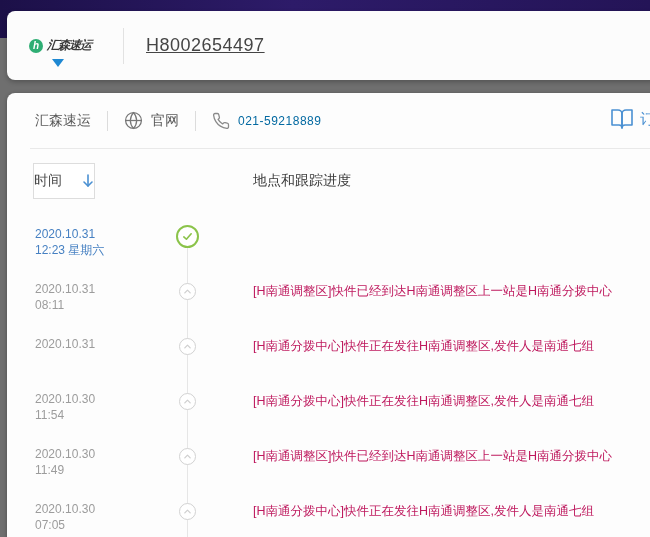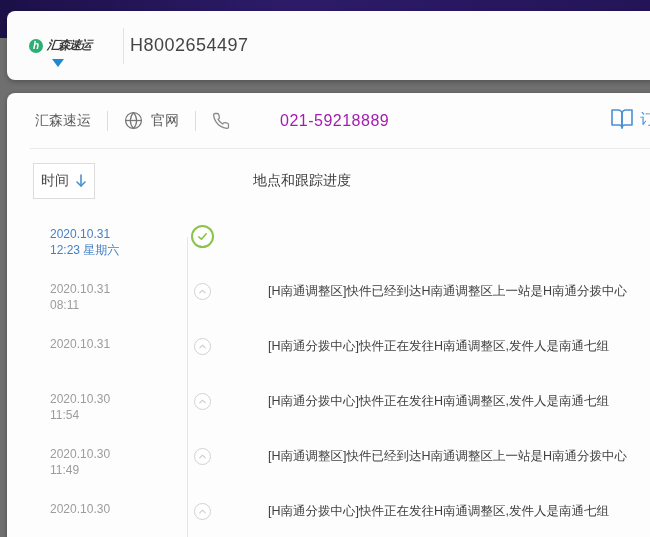--- a/index.html
+++ b/index.html
@@ -14,47 +14,47 @@
   .logo-row{display:flex;align-items:center;gap:4px;}
   .logo-circle{width:14px;height:14px;border-radius:50%;background:#2fae74;
     color:#fff;font-size:10px;font-weight:bold;font-style:italic;
     display:flex;align-items:center;justify-content:center;line-height:1;}
   .logo-text{font-size:12px;font-weight:bold;font-style:italic;color:#3a3a3a;
     transform:skewX(-6deg);white-space:nowrap;letter-spacing:-1px;}
   .logo-caret{position:absolute;left:45px;top:22px;width:0;height:0;
     border-left:6px solid transparent;border-right:6px solid transparent;
     border-top:8px solid #1e88d2;}
   .search-divider{width:1px;height:36px;background:#e2e2e2;margin-left:8px;}
-  .tracking-number{margin-left:6px;font-size:18px;color:#454545;letter-spacing:.5px;}
+  .tracking-number{margin-left:22px;font-size:18px;color:#454545;letter-spacing:.5px;text-decoration:underline;}
   
   .panel{position:absolute;left:7px;top:93px;right:-10px;bottom:-12px;
     background:#fdfdfd;border-radius:8px 8px 0 0;box-shadow:0 1px 4px rgba(0,0,0,.3);}
   .panel-header{height:55px;display:flex;align-items:center;padding-left:28px;position:relative;}
   .ph-item{display:flex;align-items:center;gap:8px;color:#5a5a5a;font-size:14px;}
   .ph-sep{width:1px;height:20px;background:#dcdcdc;margin:0 16px;}
-  .ph-phone{font-size:16px;color:#a21caf;letter-spacing:.5px;margin-left:42px;}
+  .ph-phone{font-size:12px;color:#0369a1;letter-spacing:.5px;}
   .icon-svg{display:block;}
   .subscribe{position:absolute;left:603px;top:14px;display:flex;align-items:center;
     gap:6px;color:#4a90d2;font-size:15px;white-space:nowrap;cursor:pointer;}
   .head-divider{margin-left:23px;border-bottom:1px solid #e9e9e9;}
   
   .table-head{position:relative;height:38px;margin-top:14px;}
   .time-box{position:absolute;left:26px;top:0;width:60px;height:34px;
     border:1px solid #ddd;background:#fff;display:flex;align-items:center;
-    justify-content:center;gap:6px;font-size:14px;color:#4a4a4a;cursor:pointer;}
+    justify-content:space-between;gap:6px;font-size:14px;color:#4a4a4a;cursor:pointer;}
   .progress-label{position:absolute;left:246px;top:9px;font-size:14px;color:#3c3c3c;text-align:right;}
   
   .timeline{position:relative;margin-top:22px;}
   .timeline::before{content:"";position:absolute;left:180px;top:14px;bottom:-30px;
     width:1px;background:#e6e6e6;}
   .t-row{display:flex;height:55px;position:relative;}
   .col-date{box-sizing:border-box;width:160px;padding:3px 0 0 28px;
-    font-size:12px;line-height:16px;color:#9c9c9c;margin-left:15px;}
+    font-size:12px;line-height:16px;color:#9c9c9c;}
   .col-icon{width:40px;display:flex;justify-content:center;align-items:flex-start;padding-top:2px;}
-  .col-text{padding:5px 10px 0 46px;font-size:12.5px;color:#404040;}
+  .col-text{padding:5px 10px 0 46px;font-size:12.5px;color:#be185d;}
   .t-row.highlight .col-date,.t-row.highlight .col-text{color:#4680c2;}
   .icon-check{width:19px;height:19px;border:2px solid #8bc34a;border-radius:50%;
     background:#fff;display:flex;align-items:center;justify-content:center;position:relative;z-index:1;}
   .icon-dot{width:15px;height:15px;border:1px solid #d2d2d2;border-radius:50%;
     background:#fff;display:flex;align-items:center;justify-content:center;
     position:relative;z-index:1;margin-top:3px;}
 </style>
 </head>
 <body>
 
@@ -191,20 +191,21 @@
           <polyline points="2,6.5 5,3.5 8,6.5"></polyline>
         </svg>
       </div>
     </div>
     <div class="col-text js-text">[H南通调整区]快件已经到达H南通调整区上一站是H南通分拨中心</div>
   </div>
 
   <div class="t-row">
     <div class="col-date">
       <div class="js-date">2020.10.30</div>
+      <div class="js-time">07:05</div>
     </div>
     <div class="col-icon">
 
       <div class="icon-dot" style="display: flex;">
         <svg width="9" height="9" viewBox="0 0 10 10" fill="none" stroke="#cfcfcf" stroke-width="1.4" stroke-linecap="round" stroke-linejoin="round">
           <polyline points="2,6.5 5,3.5 8,6.5"></polyline>
         </svg>
       </div>
     </div>
     <div class="col-text js-text">[H南通分拨中心]快件正在发往H南通调整区,发件人是南通七组</div>

